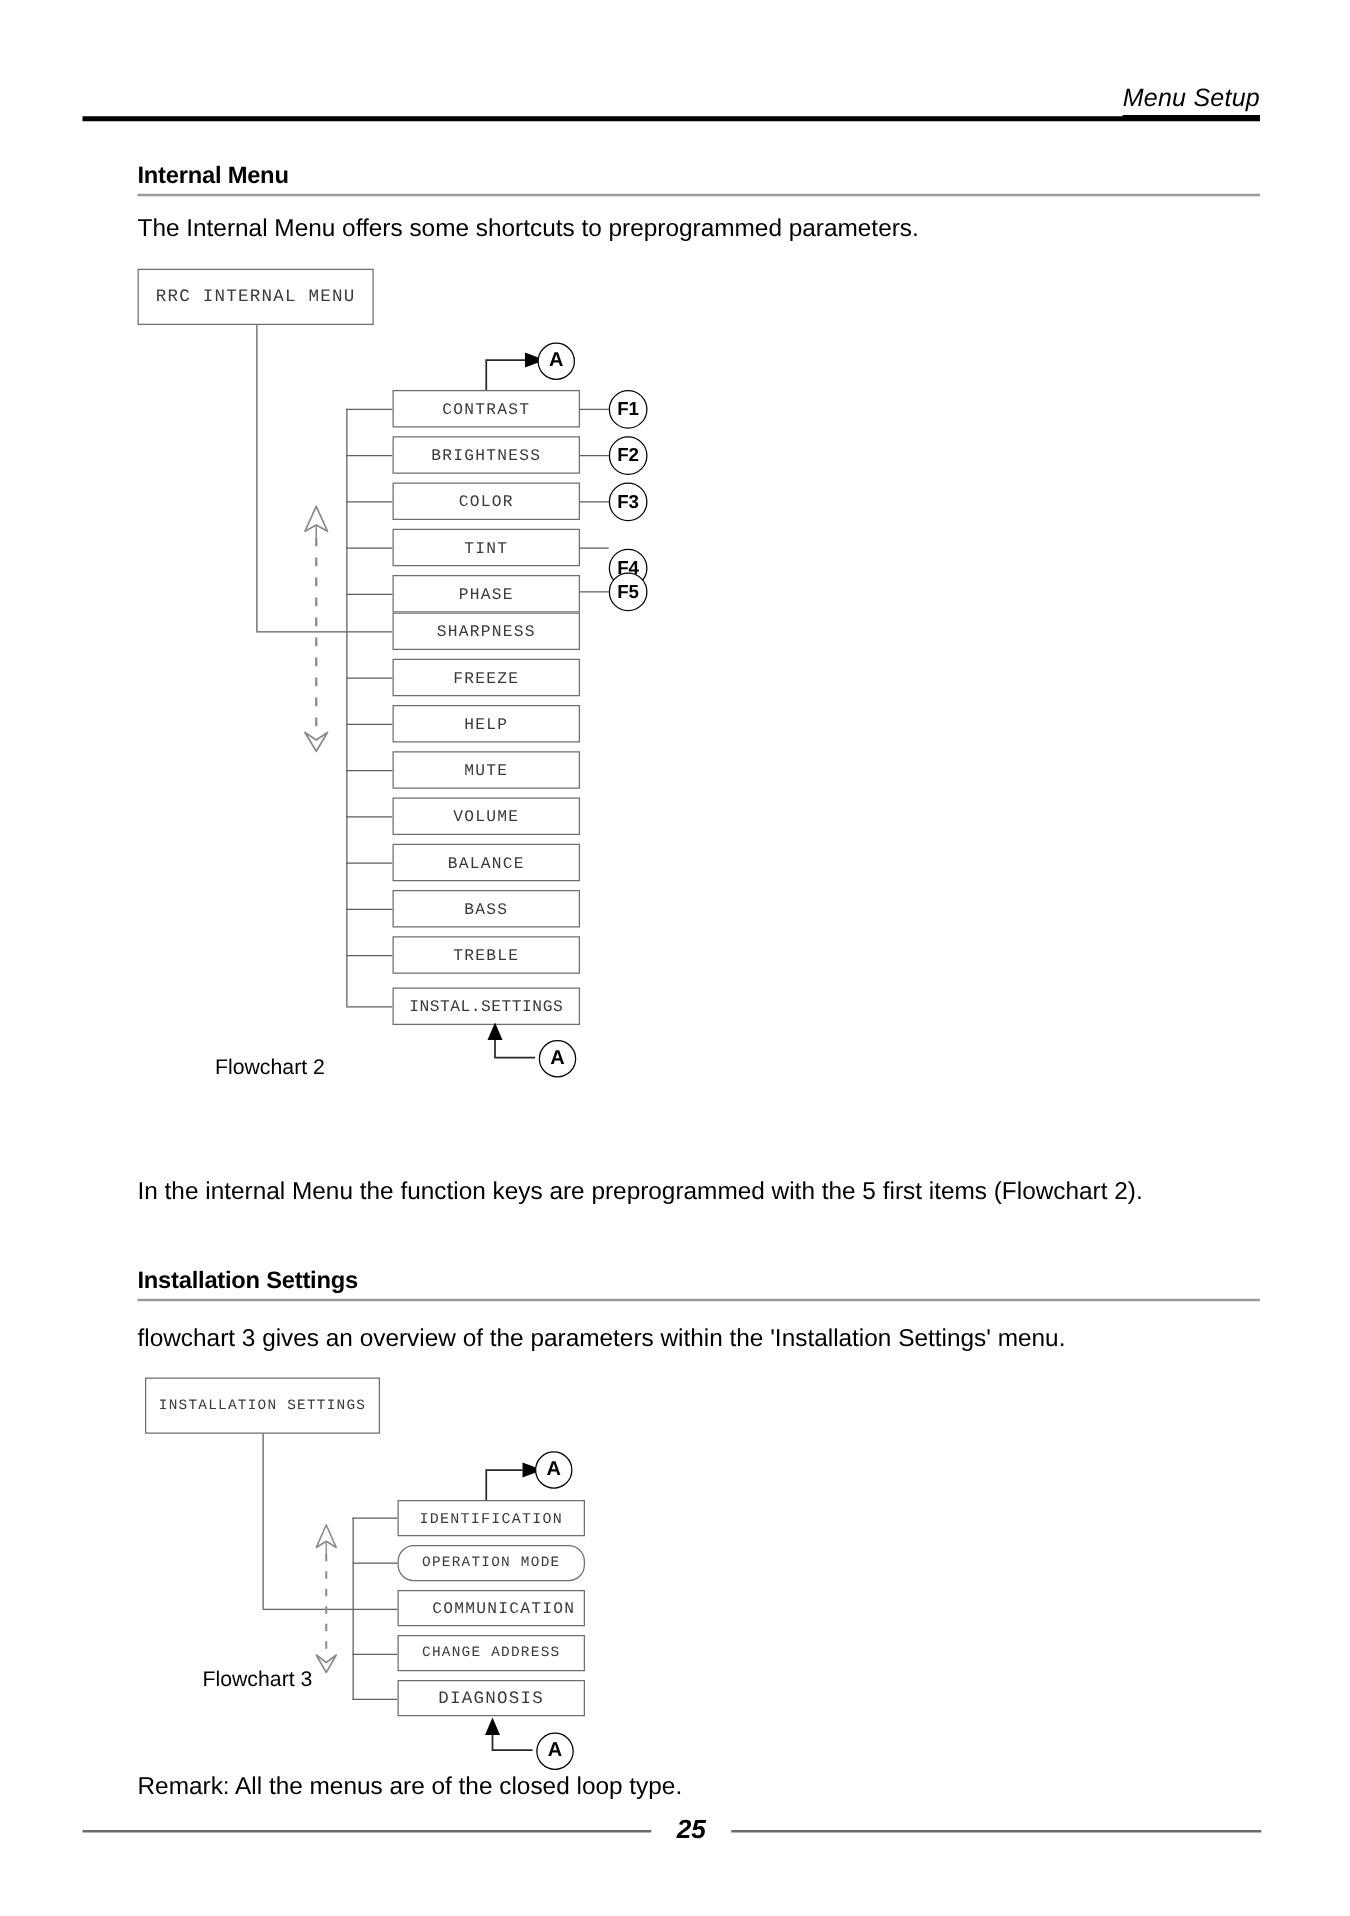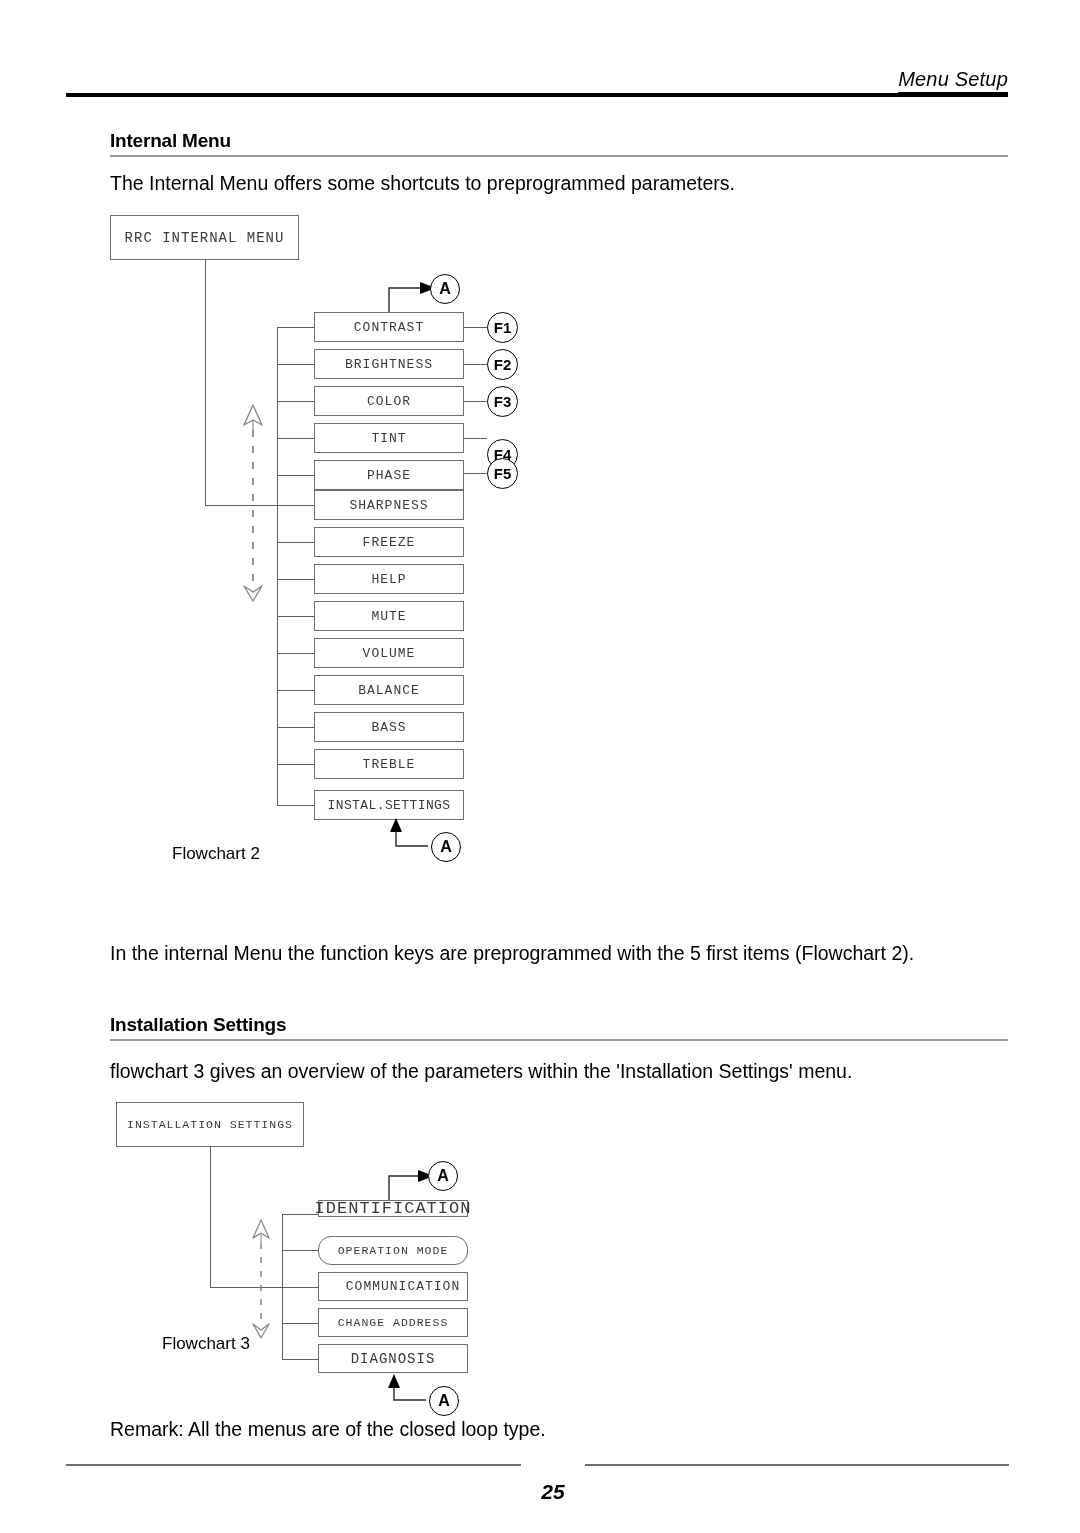--- a/index.html
+++ b/index.html
@@ -154,21 +154,20 @@
   #page-number {
     position: absolute;
     left: 521px;
     top: 1452px;
     width: 64px;
     text-align: center;
     font-style: italic;
     font-weight: bold;
     font-size: 21px;
     color: #000;
-    margin-top: 28px;
   }
 </style>
 </head>
 <body>
 
 <div id="page-header-title">
   <span>Menu Setup</span>
 </div>
 <div id="header-rule"></div>
 
@@ -268,21 +267,21 @@
   <div class="line-h" style="left:210px; top:1287px; width:72px;"></div>
 
   <div class="line-v" style="left:282px; top:1214px; height:146px;"></div>
 
   <div class="line-h" style="left:282px; top:1214px; width:36px;"></div>
   <div class="line-h" style="left:282px; top:1250px; width:36px;"></div>
   <div class="line-h" style="left:282px; top:1287px; width:36px;"></div>
   <div class="line-h" style="left:282px; top:1323px; width:36px;"></div>
   <div class="line-h" style="left:282px; top:1359px; width:36px;"></div>
 
-  <div class="node" style="left:318px; top:1200px; width:150px; height:17px; font-size:17px;">IDENTIFICATION</div>
+  <div class="node" style="left:318px; top:1200px; width:150px; height:29px; font-size:12px;">IDENTIFICATION</div>
   <div class="node" style="left:318px; top:1236px; width:150px; height:29px; font-size:11.5px;border-radius:13px;">OPERATION MODE</div>
   <div class="node" style="left:318px; top:1272px; width:150px; height:29px; font-size:13px;padding-left:20px;">COMMUNICATION</div>
   <div class="node" style="left:318px; top:1308px; width:150px; height:29px; font-size:11.5px;">CHANGE ADDRESS</div>
   <div class="node" style="left:318px; top:1344px; width:150px; height:29px; font-size:14px;">DIAGNOSIS</div>
 
   <svg class="svg-layer" width="1080" height="1533">
     <path d="M 389 1200 L 389 1176 L 418 1176" stroke="#2a2a2a" stroke-width="1.4" fill="none"></path>
     <polygon points="418,1170 434,1176 418,1182" fill="#000"></polygon>
     <path d="M 426 1400 L 394 1400 L 394 1388" stroke="#2a2a2a" stroke-width="1.4" fill="none"></path>
     <polygon points="388,1388 394,1374 400,1388" fill="#000"></polygon>

